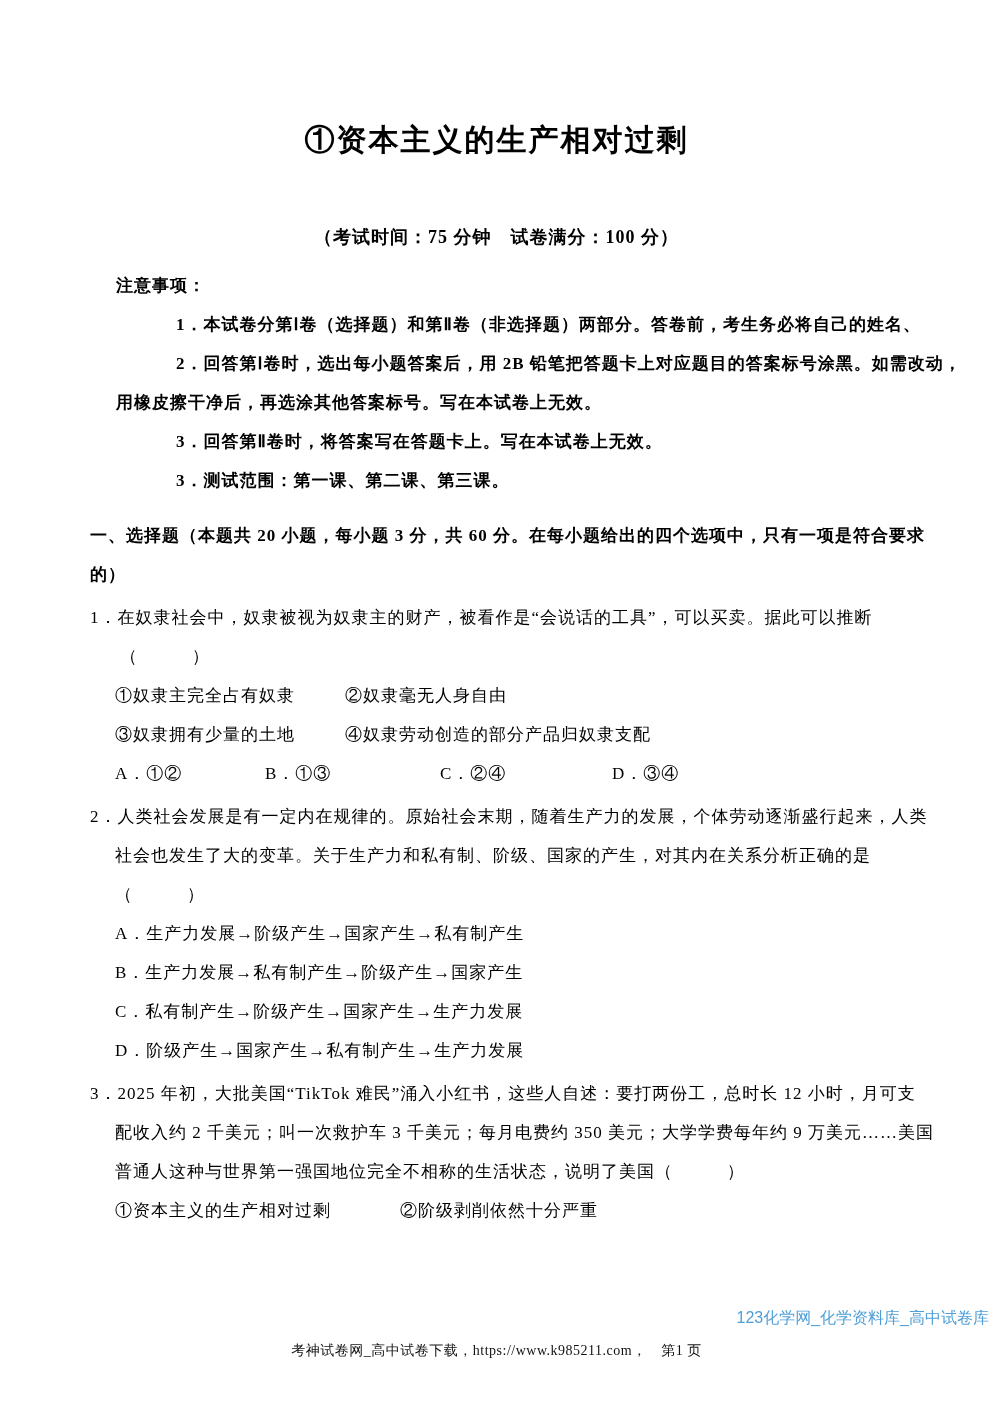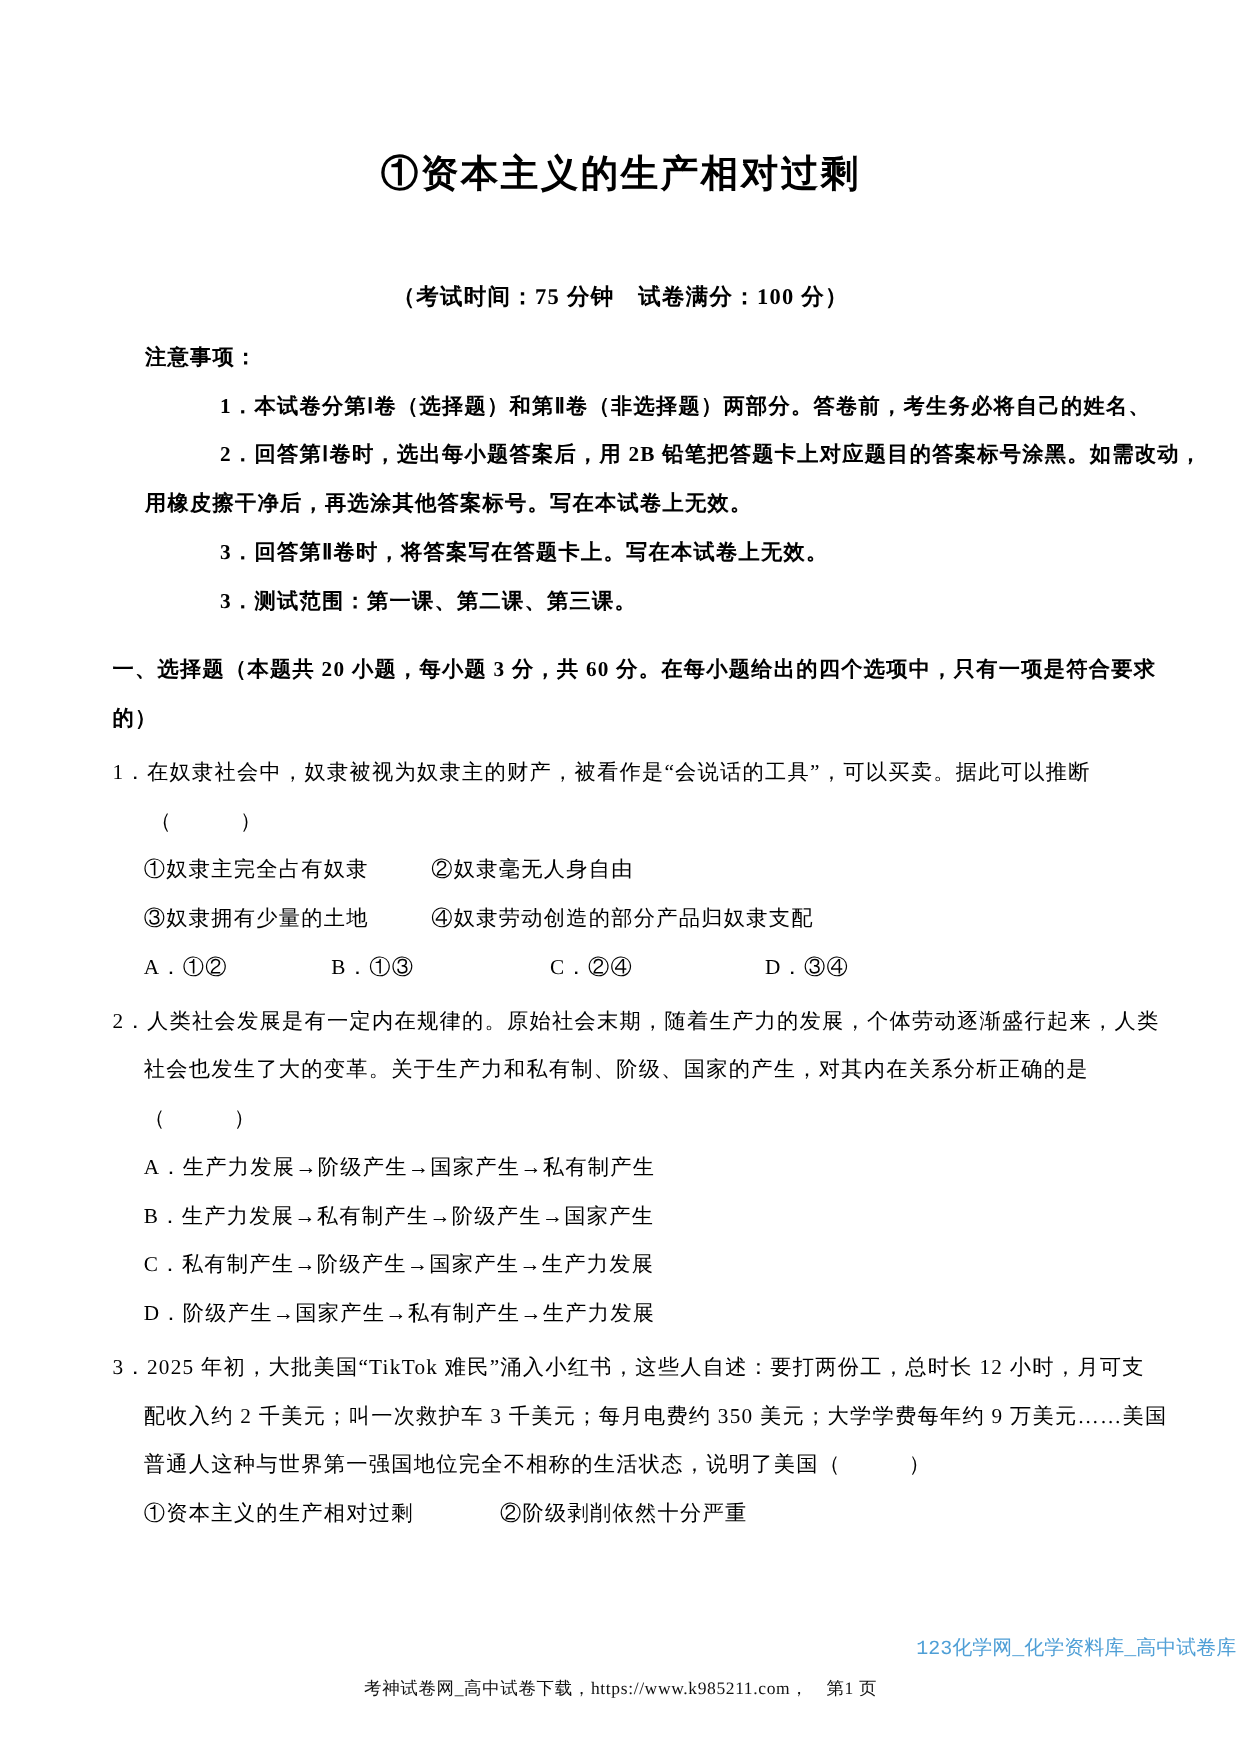--- a/index.html
+++ b/index.html
@@ -59,21 +59,21 @@
     font-size: 14px;
     letter-spacing: 0.5px;
     color: #111111;
   }
   .watermark {
     position: absolute;
     right: 4px;
     top: 1308px;
     font-size: 16px;
     color: #4f9fd6;
-    font-family: Liberation Mono, monospace;
+    font-family: Liberation Sans, sans-serif;
   }
 </style>
 </head>
 <body>
 
 <div class="page">
 
   <h1 class="title">①资本主义的生产相对过剩</h1>
 
   <div class="subtitle">（考试时间：75 分钟　试卷满分：100 分）</div>

